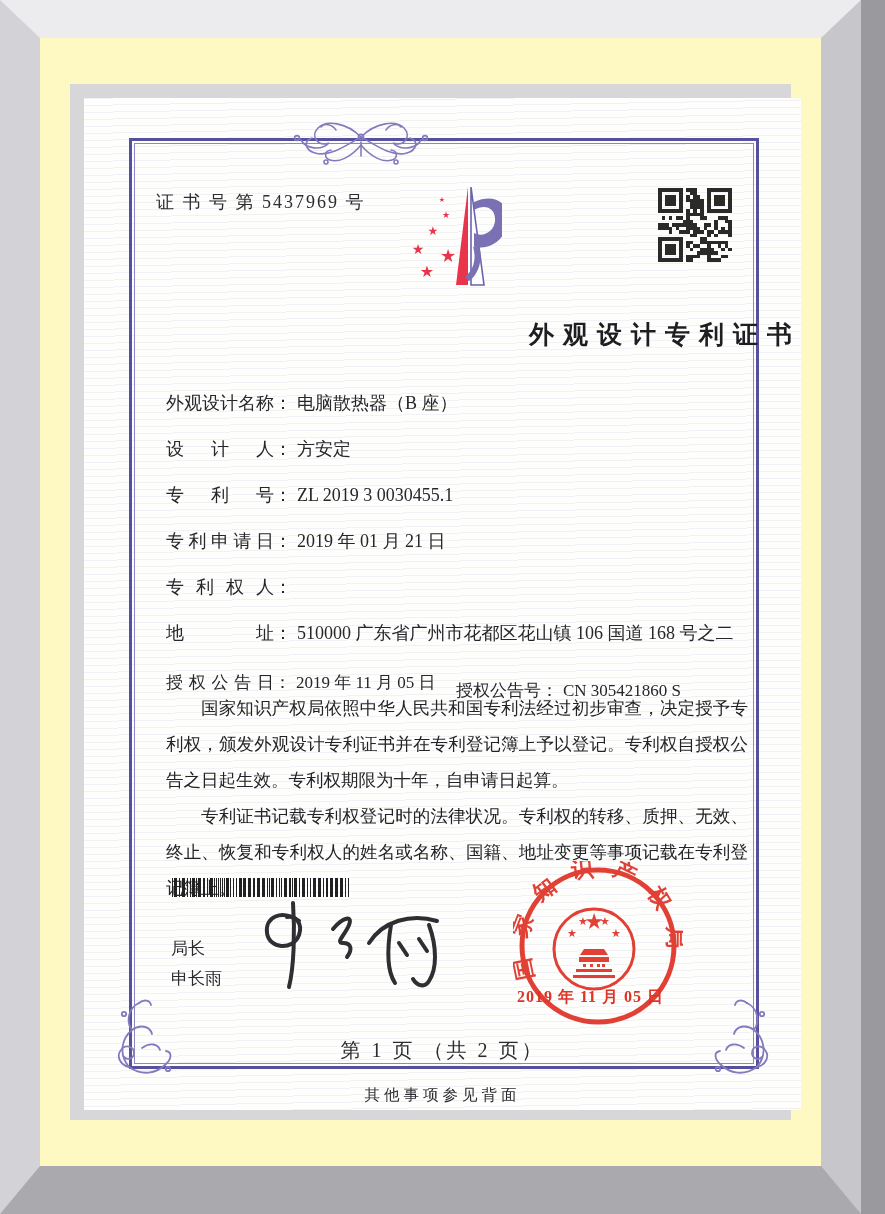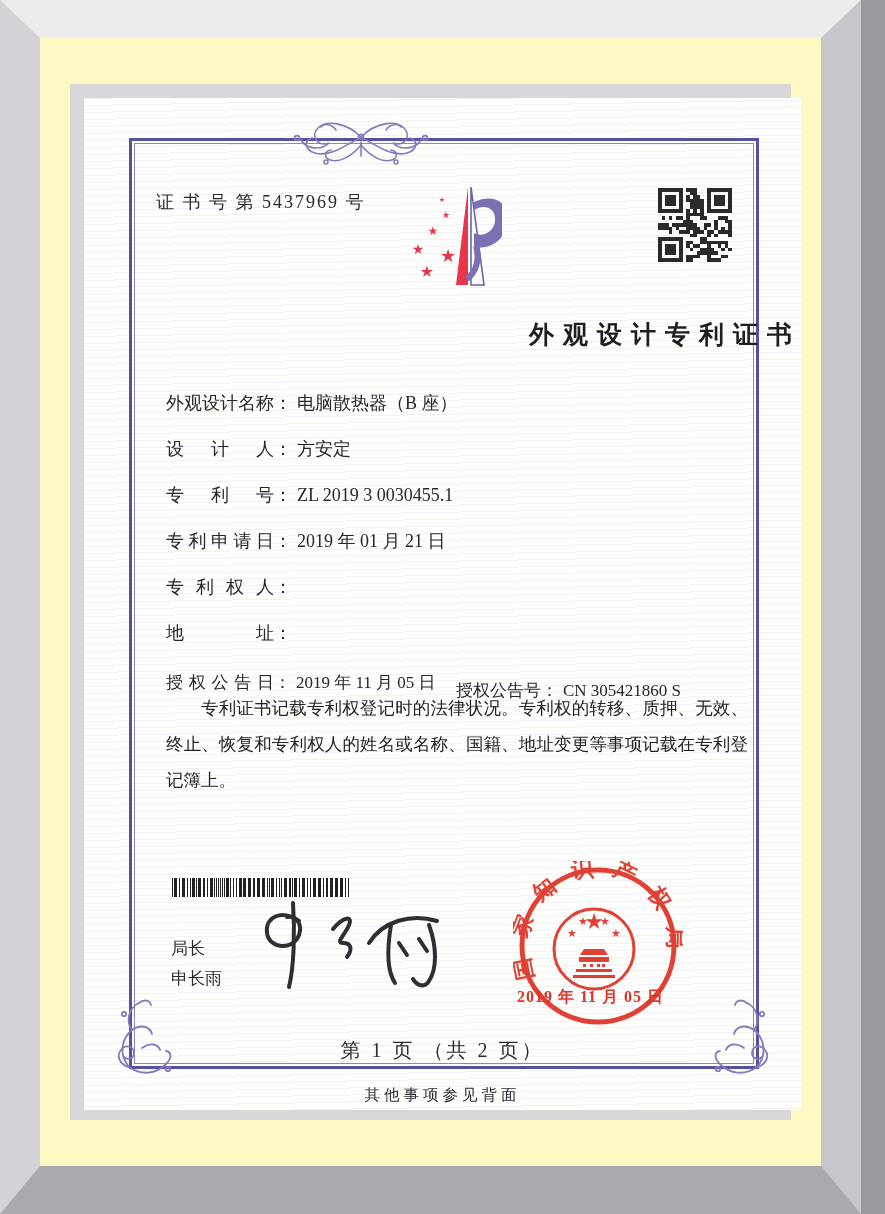--- a/index.html
+++ b/index.html
@@ -389,37 +389,39 @@
             <span class="fcolon">：</span>
             <span class="fvalue">2019 年 01 月 21 日</span>
           </div>
           <div class="field-row">
             <span class="flabel">专 利 权 人</span>
             <span class="fcolon">：</span>
           </div>
           <div class="field-row">
             <span class="flabel">地 址</span>
             <span class="fcolon">：</span>
+            <span class="fvalue">510000 广东省广州市花都区花山镇 106 国道 168 号之二</span>
           </div>
         </div>
 
       <div class="abs grant-row">
         <span class="pairA">
           <span class="flabel">授权公告日</span>
             <span class="fcolon">：</span>
             <span class="fvalue">2019 年 11 月 05 日</span>
         </span>
         <span class="pairB">
           <span>授权公告号</span>
             <span>：</span>
             <span class="fvalue">CN 305421860 S</span>
         </span>
       </div>
 
       <div class="abs paras">
+          <p>国家知识产权局依照中华人民共和国专利法经过初步审查，决定授予专利权，颁发外观设计专利证书并在专利登记簿上予以登记。专利权自授权公告之日起生效。专利权期限为十年，自申请日起算。</p>
           <p>专利证书记载专利权登记时的法律状况。专利权的转移、质押、无效、终止、恢复和专利权人的姓名或名称、国籍、地址变更等事项记载在专利登记簿上。</p>
         </div>
 
       <svg class="abs" id="barcode" style="left:87px;top:780px;" width="185" height="19">
           <rect x="1" y="0" width="1" height="19" fill="#222"></rect>
           <rect x="3" y="0" width="3" height="19" fill="#222"></rect>
           <rect x="8" y="0" width="1" height="19" fill="#222"></rect>
           <rect x="11" y="0" width="3" height="19" fill="#222"></rect>
           <rect x="16" y="0" width="1" height="19" fill="#222"></rect>
           <rect x="19" y="0" width="1" height="19" fill="#222"></rect>

